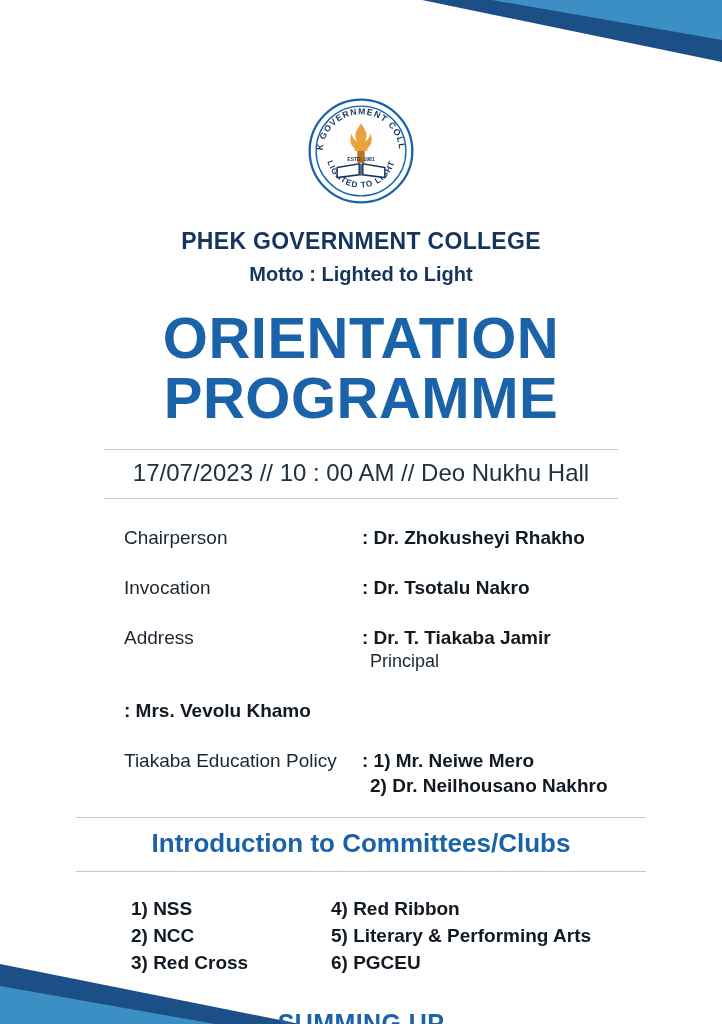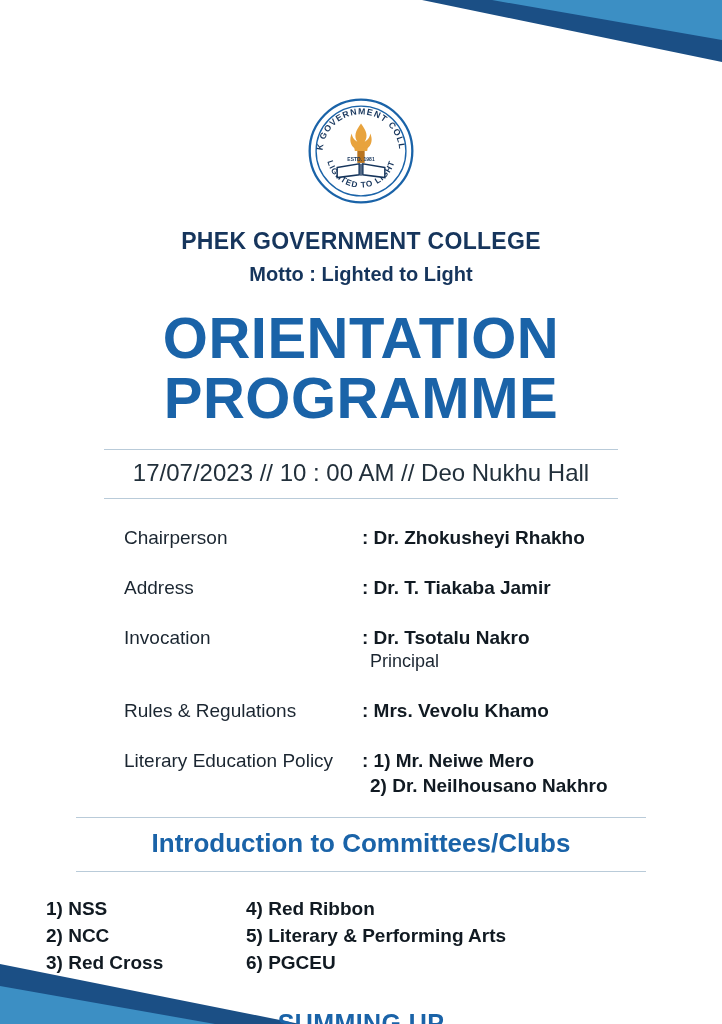--- a/index.html
+++ b/index.html
@@ -156,20 +156,21 @@
     font-size: 26px;
     padding: 10px 0 12px 0;
   }
   .section-rule-bottom {
     margin: 0 30px;
     border-top: 1px solid #b9cbd9;
   }
 
   .clubs {
     display: flex;
+    justify-content: center;
     gap: 40px;
     margin-top: 26px;
     font-size: 19px;
     font-weight: bold;
     color: #111a22;
   }
   .clubs-col div {
     margin-bottom: 5px;
     white-space: nowrap;
   }
@@ -236,37 +237,36 @@
     <div class="datebar">17/07/2023 // 10 : 00 AM // Deo Nukhu Hall</div>
 
     <div class="programme">
 
       <div class="prow">
         <div class="plabel">Chairperson</div>
         <div class="pvalue">: Dr. Zhokusheyi Rhakho</div>
       </div>
 
       <div class="prow">
+        <div class="plabel">Invocation</div>
+        <div class="pvalue">: Dr. Tsotalu Nakro</div>
+      </div>
+
+      <div class="prow">
         <div class="plabel">Address</div>
         <div class="pvalue">: Dr. T. Tiakaba Jamir</div>
       </div>
-
-      <div class="prow">
-        <div class="plabel">Invocation</div>
-        <div class="pvalue">: Dr. Tsotalu Nakro</div>
-      </div>
       <div class="psub">Principal</div>
 
       <div class="prow">
-        <div class="plabel">Rules &amp; Regulations</div>
         <div class="pvalue">: Mrs. Vevolu Khamo</div>
       </div>
 
       <div class="prow">
-        <div class="plabel">Literary Education Policy</div>
+        <div class="plabel">Tiakaba Education Policy</div>
         <div class="pvalue">: 1) Mr. Neiwe Mero</div>
       </div>
       <div class="pcont">2) Dr. Neilhousano Nakhro</div>
 
     </div>
 
     <div class="section-rule"></div>
     <div class="section-title">Introduction to Committees/Clubs</div>
     <div class="section-rule-bottom"></div>
 

